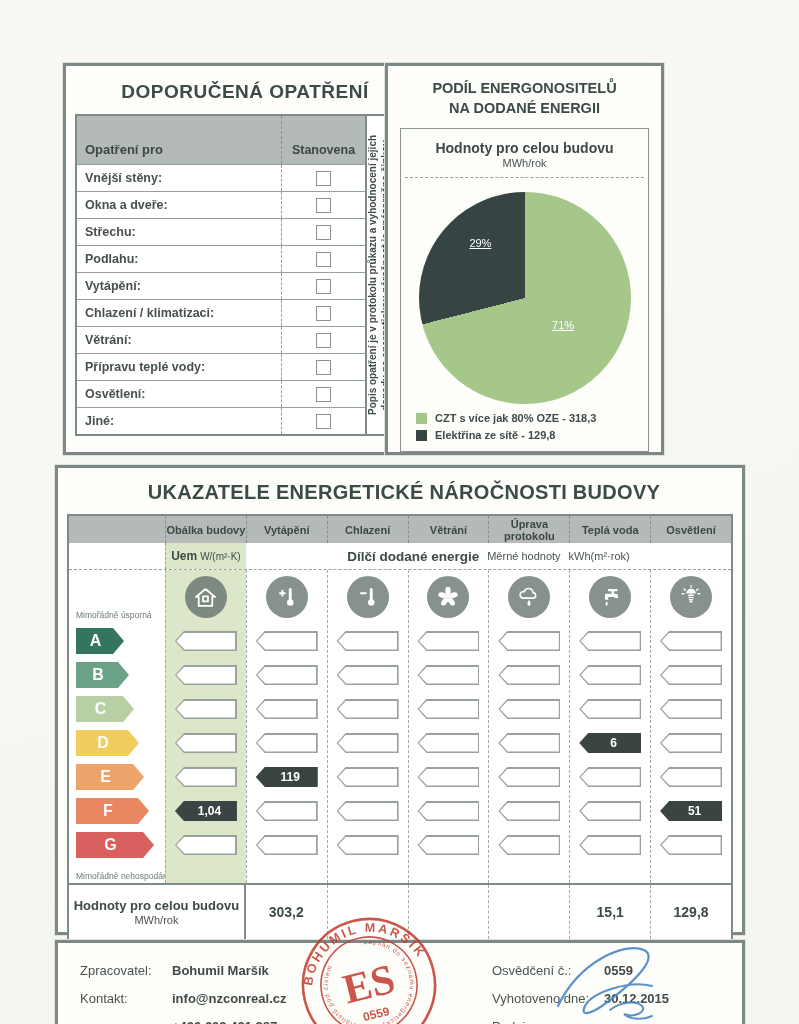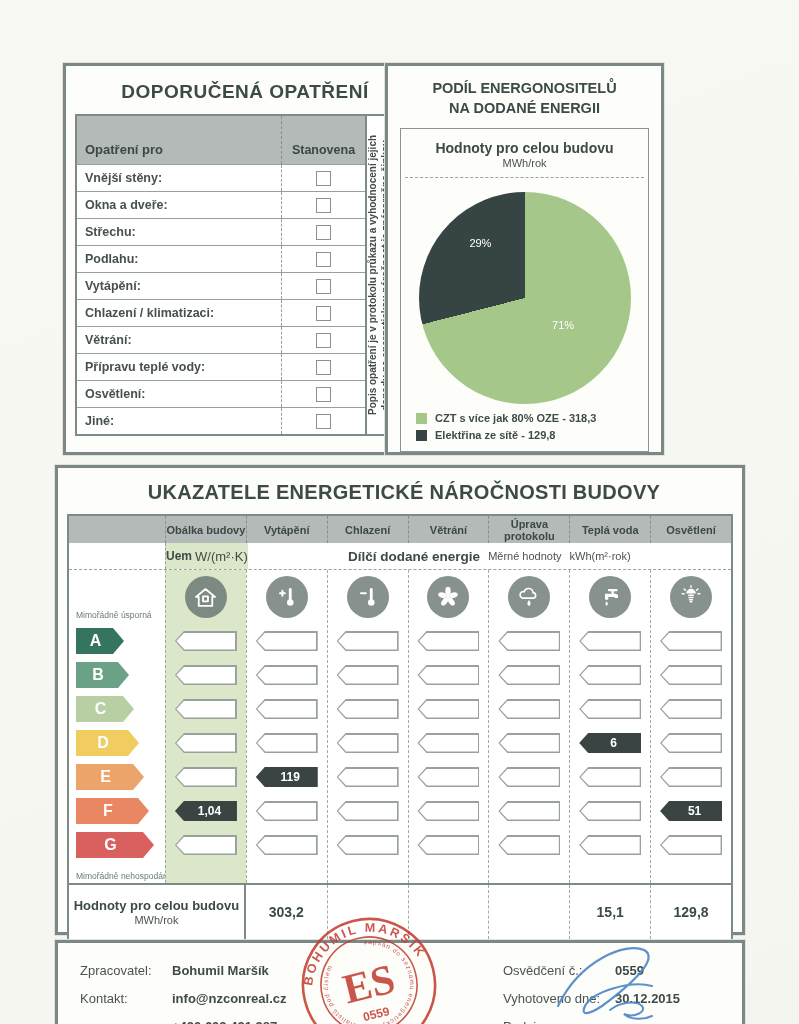--- a/index.html
+++ b/index.html
@@ -34,39 +34,39 @@
 
   
   #box-pie { left:385px; top:63px; width:279px; height:392px; }
   #box-pie .box-title { font-size:14.5px; line-height:1.35; padding:13px 4px 8px; }
   .pie-box { margin:2px 12px; border:1.5px solid #8a9492; padding-top:11px; background:#fdfdfa; }
   .pb-title { text-align:center; font-weight:bold; font-size:14px; color:#3c4a48; }
   .pb-unit { text-align:center; font-size:11px; margin-top:1px; color:#4a5452; }
   .pb-dash { border-bottom:1px dashed #9aa39f; margin:8px 4px 0; }
   .pie-wrap { width:212px; height:212px; margin:14px auto 8px; position:relative; }
   #pie { width:100%; height:100%; border-radius:50%; }
-  .pct { position:absolute; color:#fff; font-size:11px; }
+  .pct { position:absolute; color:#fff; font-size:11px;text-decoration:underline; }
   .pct-29 { left:24%; top:21%; }
   .pct-71 { left:63%; top:60%; }
   .legend { margin:2px 0 10px 15px; }
   .leg-row { display:flex; align-items:center; gap:8px; margin-bottom:5px; }
   .leg-swatch { width:11px; height:11px; }
   .leg-text { font-size:11px; font-weight:bold; color:#3f4b49; }
 
   
   #box-indicators { left:55px; top:465px; width:690px; height:470px; }
   #box-indicators .box-title { font-size:20px; letter-spacing:.3px; padding:13px 4px 10px;margin-left:8px; }
   .etable { margin:0 9px; border:2px solid #7e8a88; background:#fff; }
   .t-header { display:grid; grid-template-columns:96px repeat(7,1fr); height:27px; background:#b4bab8; }
   .hc { display:flex; align-items:center; justify-content:center; font-weight:bold; font-size:11px; color:#3c4845; border-left:1px dashed #868f8b; text-align:center; }
   .hc.spacer { border-left:none; }
   .t-sub { display:grid; grid-template-columns:96px repeat(7,1fr); height:27px; border-bottom:1px dashed #9aa29e; }
   .uem-cell { grid-column:2/3; background:#dce6c8; border-left:1px dashed #9aa29e; display:flex; align-items:center; justify-content:center; font-size:12px; font-weight:bold; color:#3f4b49; }
   .uem-cell sub { font-size:12px; }
-  .uem-cell .unit { font-weight:normal; font-size:13px; margin-left:3px; }
+  .uem-cell .unit { font-weight:normal; font-size:10px; margin-left:3px; }
   .sub-rest { grid-column:3/9; display:flex; align-items:center; justify-content:center; gap:8px; font-size:11px; color:#4a5452; }
   .sub-rest b { font-size:13.5px; color:#3c4a48; }
   .t-body { display:grid; grid-template-columns:96px repeat(7,1fr); }
   .col-scale { padding-left:7px; }
   .scale-note { font-size:8.5px; color:#6b7b70; white-space:nowrap; }
   .top-note { height:54px; display:flex; align-items:flex-end; padding-bottom:4px; }
   .grade-row { height:34px; display:flex; align-items:center; }
   .grade-arrow { height:26px; clip-path:polygon(0 0,calc(100% - 11px) 0,100% 50%,calc(100% - 11px) 100%,0 100%);
                  color:#fff; font-weight:bold; font-size:16px; display:flex; align-items:center; justify-content:center; padding-right:9px; }
   .bottom-note { padding-top:3px; }
@@ -86,21 +86,21 @@
   .sum-cell { display:flex; align-items:center; justify-content:center; font-weight:bold; font-size:14px; color:#3c4a48; border-left:1px dashed #a2aaa5; }
   .sum-cell:nth-child(2) { border-left:none; }
 
   
   #box-footer { left:55px; top:940px; width:690px; height:120px; }
   .f-grid { display:flex; padding:20px 10px 0 22px; }
   .f-left { width:300px; }
   .f-right { margin-left:112px; }
   .f-row { display:flex; margin-bottom:13px; align-items:baseline; }
   .f-lab { width:92px; font-size:13px; color:#4a5452; flex:none; }
-  .f-right .f-lab { width:112px;margin-left:11px; }
+  .f-right .f-lab { width:112px; }
   .f-val { font-weight:bold; font-size:13px; color:#3f4b49; }
   #stamp { position:absolute; left:296px; top:912px; opacity:.85; }
   #signature { position:absolute; left:552px; top:942px; opacity:.9; }
 </style>
 </head>
 <body>
 
 <div class="page">
 
   <div class="frame" id="box-measures">

